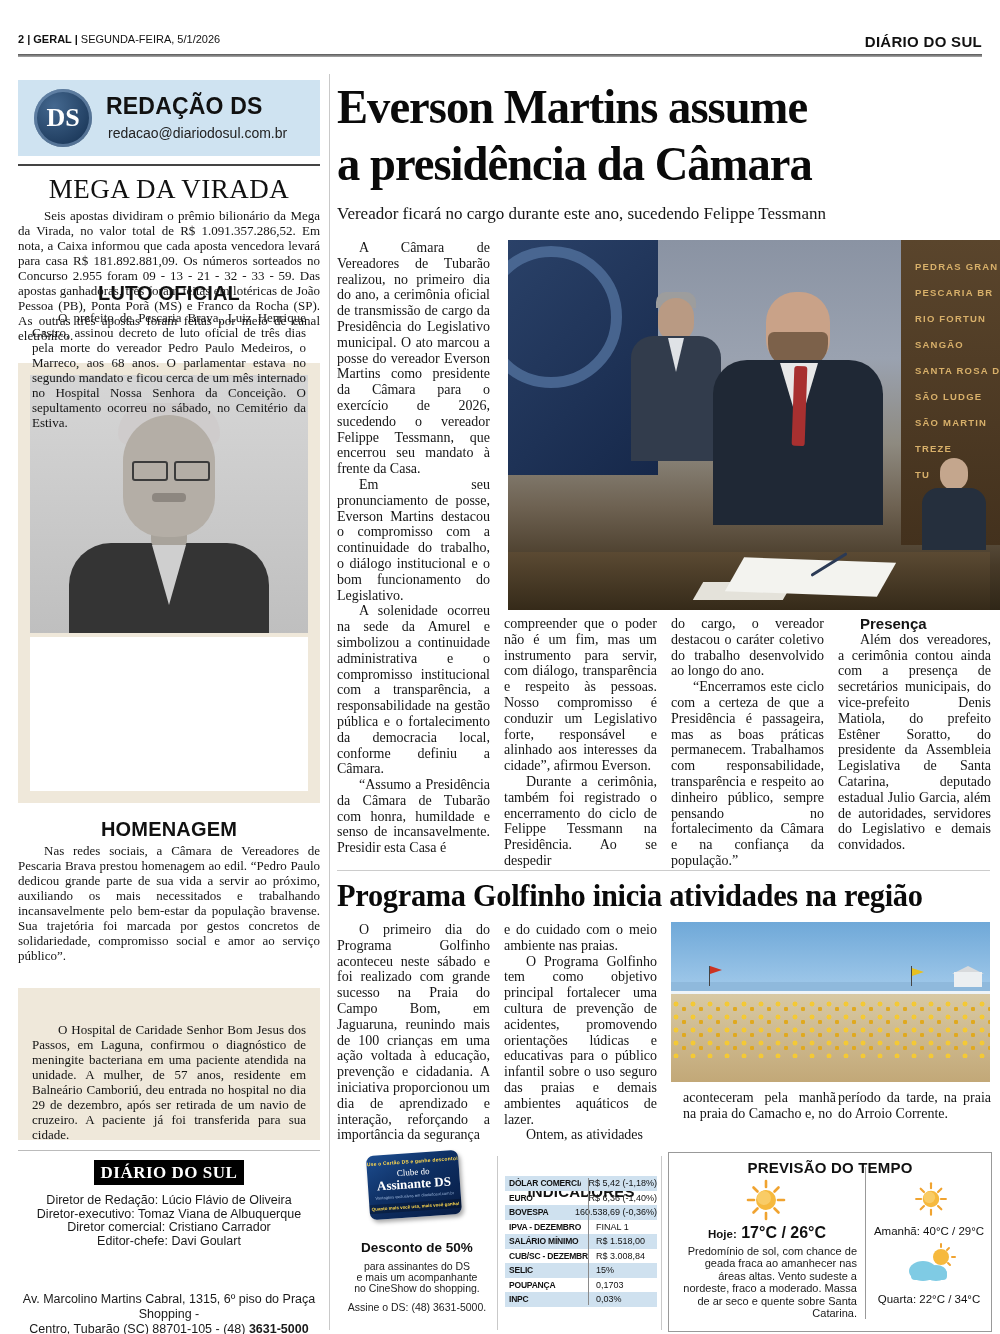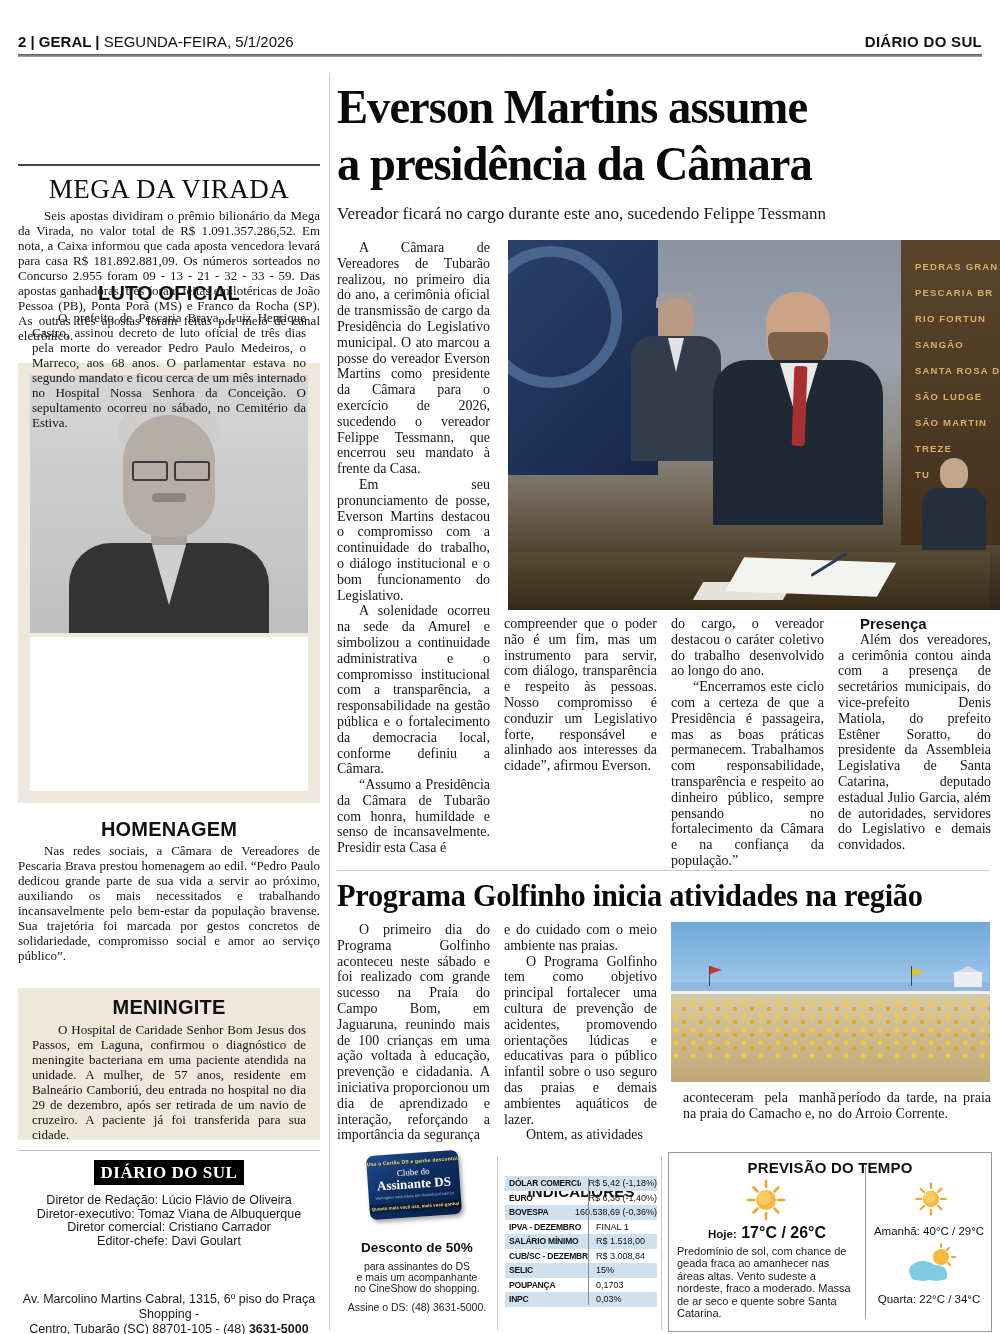--- a/index.html
+++ b/index.html
@@ -3,21 +3,21 @@
 <meta charset="utf-8">
 <style>
   html,body{margin:0;padding:0;background:#e9e9e9;}
   .page{position:relative;width:1000px;height:1334px;background:#ffffff;margin:0 auto;
         font-family:"Liberation Sans","DejaVu Sans",sans-serif;color:#111;overflow:hidden;}
   .abs{position:absolute;}
   .serif{font-family:"Liberation Serif","DejaVu Serif",serif;}
   .ctr{text-align:center;}
 
   
-  .hdr-left{left:18px;top:33px;font-size:15px;}
+  .hdr-left{left:18px;top:33px;font-size:11px;}
   .hdr-left b{font-weight:bold;}
   .hdr-brand{right:18px;top:33px;font-size:15px;font-weight:bold;letter-spacing:.3px;}
   .hdr-rule{left:18px;top:54px;width:964px;height:3px;background:linear-gradient(#555,#aaa);}
 
   .vdiv{background:#c9c9c9;width:1px;}
   .vdiv-main{left:329px;top:74px;height:1256px;}
 
   
   .redacao-box{left:18px;top:80px;width:302px;height:76px;background:#cfe3f1;}
   .ds-circle{left:16px;top:9px;width:58px;height:58px;border-radius:50%;
@@ -151,36 +151,41 @@
   .ind-value{padding-left:7px;font-size:9px;white-space:nowrap;}
   .ind-vline{left:588px;top:1178px;height:127px;background:#8a8a8a;}
 
   .tempo-box{left:668px;top:1152px;width:324px;height:180px;border:1px solid #999;box-sizing:border-box;}
   .tempo-title{left:0;top:6px;width:322px;font-weight:bold;font-size:15px;text-align:center;letter-spacing:.2px;}
   .tempo-vdiv{left:196px;top:14px;height:152px;background:#999;width:1px;}
   .sun-left{left:74px;top:26px;}
   .hoje-line{left:0;top:71px;width:196px;text-align:center;}
   .hoje-label{font-size:11.5px;font-weight:bold;}
   .hoje-temp{font-size:16px;font-weight:bold;}
-  .hoje-desc{left:8px;top:92px;width:180px;font-size:11px;line-height:12.4px;text-align:left;color:#1a1a1a;}
+  .hoje-desc{left:8px;top:92px;width:180px;font-size:11px;line-height:12.4px;text-align:right;color:#1a1a1a;}
   .sun-right{left:243px;top:28px;}
   .amanha{left:196px;top:72px;width:128px;font-size:11.5px;text-align:center;}
   .cloudsun{left:234px;top:90px;}
   .quarta{left:196px;top:140px;width:128px;font-size:11.5px;text-align:center;}
 </style>
 </head>
 <body>
 
 <div class="page">
 
   <div class="abs hdr-left"><b>2 | GERAL |</b><span> SEGUNDA-FEIRA, 5/1/2026</span></div>
   <div class="abs hdr-brand">DIÁRIO DO SUL</div>
   <div class="abs hdr-rule"></div>
   <div class="abs vdiv vdiv-main"></div>
 
+  <div class="abs redacao-box">
+    <div class="abs ds-circle">DS</div>
+    <div class="abs redacao-title">REDAÇÃO DS</div>
+    <div class="abs redacao-email">redacao@diariodosul.com.br</div>
+  </div>
   <div class="abs rule-sb"></div>
 
   <div class="abs serif ctr mega-title">MEGA DA VIRADA</div>
   <div class="abs sb-body mega-body">Seis apostas dividiram o prêmio bilionário da Mega da Virada, no valor total de R$ 1.091.357.286,52. Em nota, a Caixa informou que cada aposta vencedora levará para casa R$ 181.892.881,09. Os números sorteados no Concurso 2.955 foram 09 - 13 - 21 - 32 - 33 - 59. Das apostas ganhadoras, três foram feitas em lotéricas de João Pessoa (PB), Ponta Porã (MS) e Franco da Rocha (SP). As outras três apostas foram feitas por meio de canal eletrônico.</div>
 
   <div class="abs luto-frame">
     <div class="abs luto-photo">
       <div class="abs pt-suit"></div>
       <div class="abs pt-neck"></div>
       <div class="abs pt-shirt"></div>
@@ -192,21 +197,20 @@
     </div>
     <div class="abs luto-white"></div>
   </div>
   <div class="abs ctr section-head luto-head">LUTO OFICIAL</div>
   <div class="abs sb-body luto-body">O prefeito de Pescaria Brava, Luiz Henrique Castro, assinou decreto de luto oficial de três dias pela morte do vereador Pedro Paulo Medeiros, o Marreco, aos 68 anos. O parlamentar estava no segundo mandato e ficou cerca de um mês internado no Hospital Nossa Senhora da Conceição. O sepultamento ocorreu no sábado, no Cemitério da Estiva.</div>
 
   <div class="abs ctr section-head hom-head">HOMENAGEM</div>
   <div class="abs sb-body hom-body">Nas redes sociais, a Câmara de Vereadores de Pescaria Brava prestou homenagem ao edil. “Pedro Paulo dedicou grande parte de sua vida a servir ao próximo, auxiliando os mais necessitados e trabalhando incansavelmente pelo bem-estar da população bravense. Sua trajetória foi marcada por gestos concretos de solidariedade, compromisso social e amor ao serviço público”.</div>
 
   <div class="abs men-box"></div>
-  <div class="abs ctr section-head men-head">MENINGITE</div>
   <div class="abs sb-body men-body">O Hospital de Caridade Senhor Bom Jesus dos Passos, em Laguna, confirmou o diagnóstico de meningite bacteriana em uma paciente atendida na unidade. A mulher, de 57 anos, residente em Balneário Camboriú, deu entrada no hospital no dia 29 de dezembro, após ser retirada de um navio de cruzeiro. A paciente já foi transferida para sua cidade.</div>
 
   <div class="abs rule-foot"></div>
   <div class="abs foot-logo">DIÁRIO DO SUL</div>
   <div class="abs credits">
     <div>Diretor de Redação: Lúcio Flávio de Oliveira</div>
     <div>Diretor-executivo: Tomaz Viana de Albuquerque</div>
     <div>Diretor comercial: Cristiano Carrador</div>
     <div>Editor-chefe: Davi Goulart</div>
   </div>
@@ -255,20 +259,21 @@
     <div class="abs m1-shirt"></div>
     <div class="abs m1-tie"></div>
     <div class="abs ph-desk"></div>
     <div class="abs ph-paper2"></div>
     <div class="abs ph-paper"></div>
     <div class="abs ph-pen"></div>
   </div>
 
   <div class="abs bcol col2">
     <p class="cont">compreender que o poder não é um fim, mas um instrumento para servir, com diálogo, transparência e respeito às pessoas. Nosso compromisso é conduzir um Legislativo forte, responsável e alinhado aos interesses da cidade”, afirmou Everson.</p>
+    <p>Durante a cerimônia, também foi registrado o encerramento do ciclo de Felippe Tessmann na Presidência. Ao se despedir</p>
   </div>
   <div class="abs bcol col3">
     <p class="cont">do cargo, o vereador destacou o caráter coletivo do trabalho desenvolvido ao longo do ano.</p>
     <p>“Encerramos este ciclo com a certeza de que a Presidência é passageira, mas as boas práticas permanecem. Trabalhamos com responsabilidade, transparência e respeito ao dinheiro público, sempre pensando no fortalecimento da Câmara e na confiança da população.”</p>
   </div>
   <div class="abs bcol col4">
     <p class="subhead">Presença</p>
     <p>Além dos vereadores, a cerimônia contou ainda com a presença de secretários municipais, do vice-prefeito Denis Matiola, do prefeito Estêner Soratto, do presidente da Assembleia Legislativa de Santa Catarina, deputado estadual Julio Garcia, além de autoridades, servidores do Legislativo e demais convidados.</p>
   </div>
 

